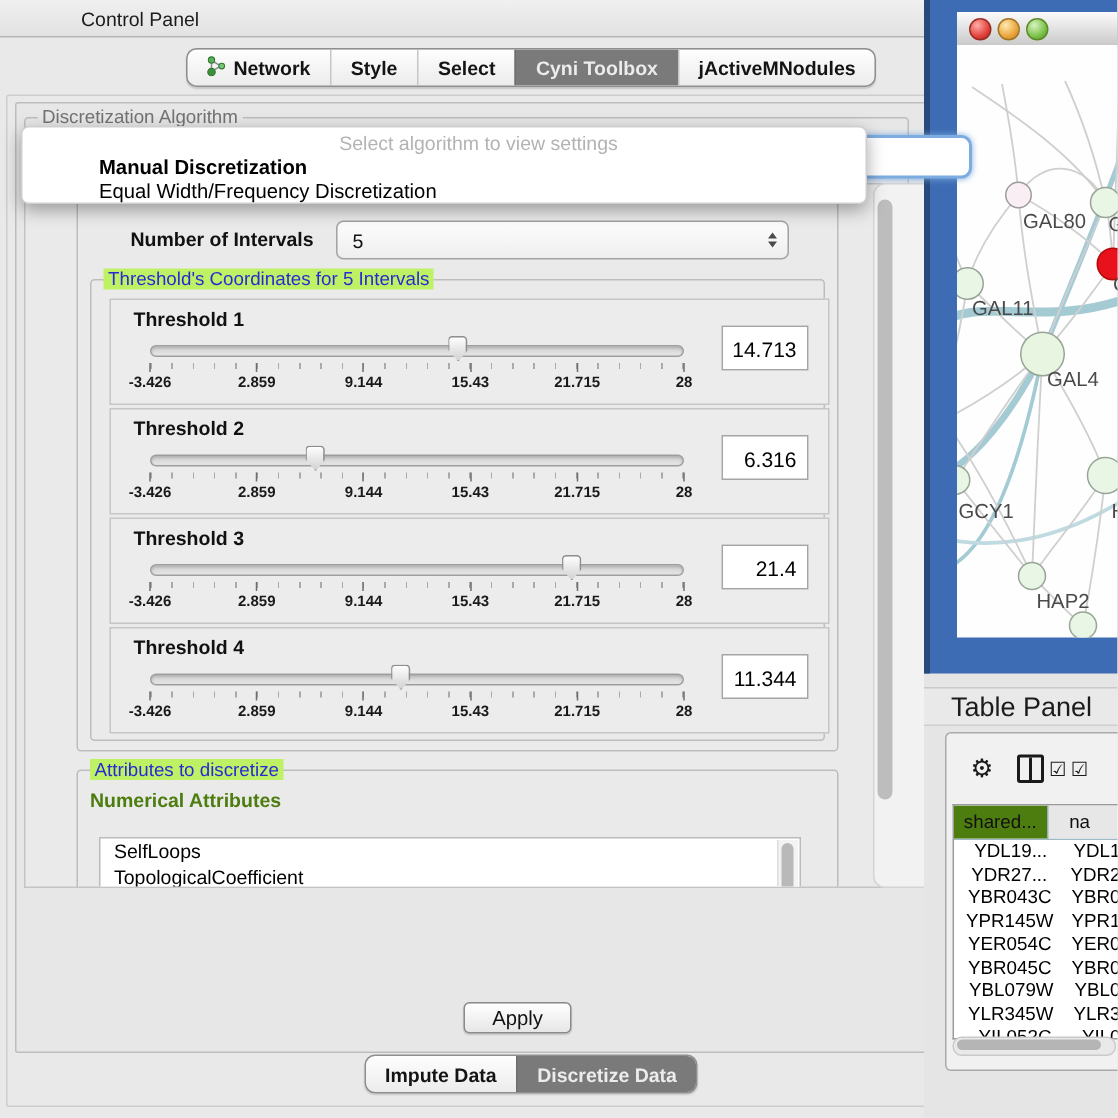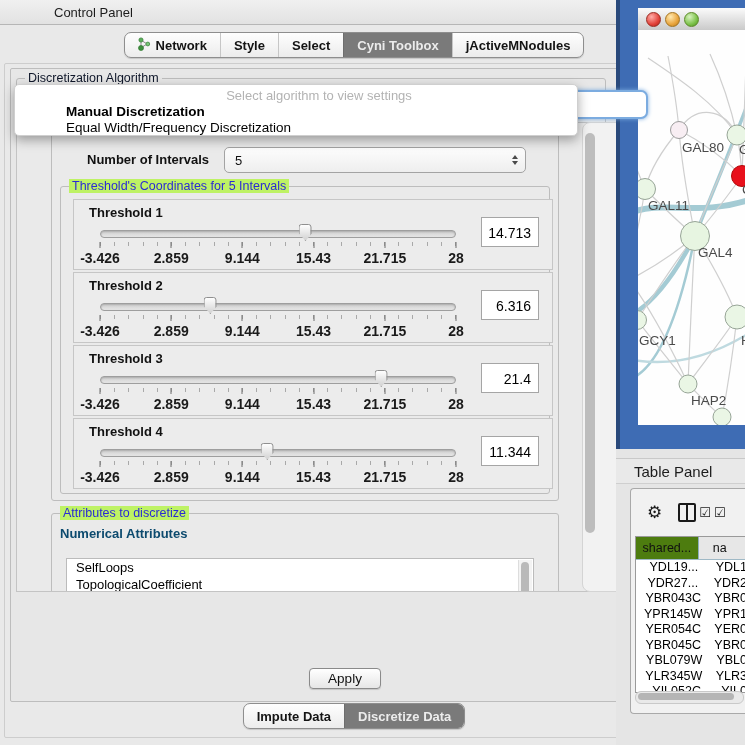--- a/index.html
+++ b/index.html
@@ -25,21 +25,21 @@
   #tabbar{left:0;top:32px;width:616px;text-align:center;}
   #bottom-tabbar{left:0;top:703px;width:616px;text-align:center;}
 
   #main-outer{left:4px;top:63px;width:608px;height:673px;border:1px solid #CDCDCD;border-radius:2px;background:#E9E9E9;}
   #main-panel{left:10px;top:68px;width:602px;height:632px;border:1px solid #BDBDBD;border-radius:2px;background:#E7E7E7;}
 
   .group{position:absolute;border:1px solid #BDBDBD;border-radius:3px;}
   .group-label{position:absolute;top:-8px;left:8px;padding:0 3px;font-size:12.5px;background:#E7E7E7;color:#1A1A1A;}
   .group-label.green{color:#2DC52D;background:#EAEAEA;}
   .group-label.blue{color:#2A2AD4;background:#bef264;}
-  .group-label.gray{color:#0f172a;}
+  .group-label.gray{color:#737373;}
 
   .combo{position:absolute;background:linear-gradient(#FDFDFD,#EEEEEE);border:1px solid #A3A3A3;
     border-radius:5px;font-size:13px;color:#111;display:flex;align-items:center;padding-left:10px;}
   .spinner{position:absolute;right:7px;top:50%;transform:translateY(-50%);display:flex;flex-direction:column;gap:2px;}
   .spin-up{width:0;height:0;border-left:3.5px solid transparent;border-right:3.5px solid transparent;border-bottom:4px solid #4A4A4A;}
   .spin-down{width:0;height:0;border-left:3.5px solid transparent;border-right:3.5px solid transparent;border-top:4px solid #4A4A4A;}
 
   
   #focus-combo{left:370px;top:90px;width:228px;height:25px;background:#FFF;border:2px solid #7CACE0;
     border-radius:7px;box-shadow:0 0 4px #7CACE0;z-index:5;}
@@ -62,21 +62,21 @@
   .slider{position:absolute;left:26px;top:26px;width:356px;height:40px;}
   .track{position:absolute;left:0;right:0;top:4px;height:6px;border-radius:4px;
     background:linear-gradient(#CFCFCF,#E6E6E6);border:1px solid #9E9E9E;box-shadow:inset 0 1px 2px rgba(0,0,0,.18);}
   .thumb{position:absolute;top:-2px;width:13px;height:17px;transform:translateX(-50%);
     background:linear-gradient(#FEFEFE,#D2D2D2);border:1px solid #8F8F8F;box-sizing:border-box;
     clip-path:polygon(0 0,100% 0,100% 55%,50% 100%,0 55%);border-radius:3px 3px 0 0;}
   .tick-layer{position:absolute;left:0;right:0;top:16px;height:24px;}
   .minor-ticks{position:absolute;left:0;right:0;top:0;height:4px;
     background:repeating-linear-gradient(to right,#A9A9A9 0 1px,transparent 1px 14.2px);}
   .major-tick{position:absolute;top:0;width:1px;height:6px;background:#6E6E6E;transform:translateX(-50%);}
-  .tick-label{position:absolute;top:8px;transform:translateX(-50%);font-size:14px;font-weight:bold;color:#1A1A1A;white-space:nowrap;}
+  .tick-label{position:absolute;top:8px;transform:translateX(-50%);font-size:10px;font-weight:bold;color:#1A1A1A;white-space:nowrap;}
   .value-box{position:absolute;right:13px;top:17px;width:58px;height:30px;background:#FFF;border:1px solid #A5A5A5;
     font-size:14px;line-height:30px;text-align:right;padding-right:7px;box-sizing:border-box;color:#000;}
 
   
   #attr-list{position:absolute;left:14px;top:44px;width:466px;height:90px;background:#FFF;border:1px solid #BBB;}
   .attr-item{height:17px;line-height:17px;font-size:13px;color:#000;padding-left:9px;}
   #attr-scroll{position:absolute;right:1px;top:1px;width:13px;height:88px;background:#F3F3F3;border-left:1px solid #DDD;}
   #attr-thumb{position:absolute;left:2px;top:2px;width:8px;height:40px;background:#B9B9B9;border-radius:5px;}
 
   #apply-row{left:16px;top:660px;width:566px;height:36px;display:flex;justify-content:center;align-items:center;}
@@ -90,21 +90,21 @@
   #net-titlebar{position:absolute;left:18px;top:8px;right:0;height:22px;
     background:linear-gradient(#FBFBFB,#CACACA);border-bottom:1px solid #8E8E8E;}
   .traffic{position:absolute;top:4px;width:13px;height:13px;border-radius:50%;}
   #tl-red{left:8px;background:radial-gradient(circle at 35% 30%,#FFADA8,#E2433B 60%,#AD1F14);border:1px solid #992B22;}
   #tl-yellow{left:27px;background:radial-gradient(circle at 35% 30%,#FFE9B0,#E9A53E 60%,#B97B17);border:1px solid #A37420;}
   #tl-green{left:46px;background:radial-gradient(circle at 35% 30%,#D8F2C0,#7CC24A 60%,#4E8F1F);border:1px solid #5C8A28;}
   #net-canvas{position:absolute;left:18px;top:30px;width:111px;height:395px;background:#FEFEFE;}
 
   #tp-header{position:absolute;left:0;top:458px;width:129px;height:24px;background:#E9E9E9;
     border-top:1px solid #C9C9C9;border-bottom:1px solid #CFCFCF;display:flex;align-items:center;}
-  #tp-title{margin-left:18px;font-size:15px;color:#1C1C1C;}
+  #tp-title{margin-left:18px;font-size:18px;color:#1C1C1C;}
   #tp-card{position:absolute;left:14px;top:488px;width:115px;height:224px;background:#F1F1F1;
     border:1px solid #A9A9A9;border-right:none;border-radius:4px 0 0 4px;}
   #tp-toolbar{position:absolute;left:0;top:0;width:115px;height:46px;display:flex;align-items:center;}
   #gear-icon{margin-left:16px;font-size:17px;color:#1A1A1A;line-height:1;}
   #col-icon{margin-left:16px;width:14px;height:15px;border:2px solid #1A1A1A;border-radius:2px;position:relative;}
   #col-icon::after{content:'';position:absolute;left:50%;top:0;bottom:0;width:2px;background:#1A1A1A;transform:translateX(-50%);}
   .check-icon{margin-left:3px;font-size:13px;color:#1A1A1A;line-height:1;}
   .check-icon:first-of-type{margin-left:14px;}
   #tp-table{position:absolute;left:4px;top:47px;width:111px;height:155px;border:1px solid #9A9A9A;
     border-right:none;background:#FFF;overflow:hidden;}
@@ -294,21 +294,21 @@
                   <span class="tick-label" style="left: 100%;">28</span>
                 </div>
             </div>
             <div class="value-box">11.344</div>
           </div>
         </div>
       </div>
 
       <div class="group" style="left:34px;top:390px;width:506px;height:140px;">
         <span class="group-label blue">Attributes to discretize</span>
-        <div style="position:absolute;left:8px;top:12px;font-size:13px;font-weight:bold;color:#0c4a6e;">Numerical Attributes</div>
+        <div style="position:absolute;left:8px;top:12px;font-size:13px;font-weight:bold;color:#4d7c0f;">Numerical Attributes</div>
         <div id="attr-list">
           <div id="attr-items">
               <div class="attr-item">SelfLoops</div>
               <div class="attr-item">TopologicalCoefficient</div>
             </div>
           <div id="attr-scroll">
               <div id="attr-thumb"></div>
             </div>
         </div>
       </div>

